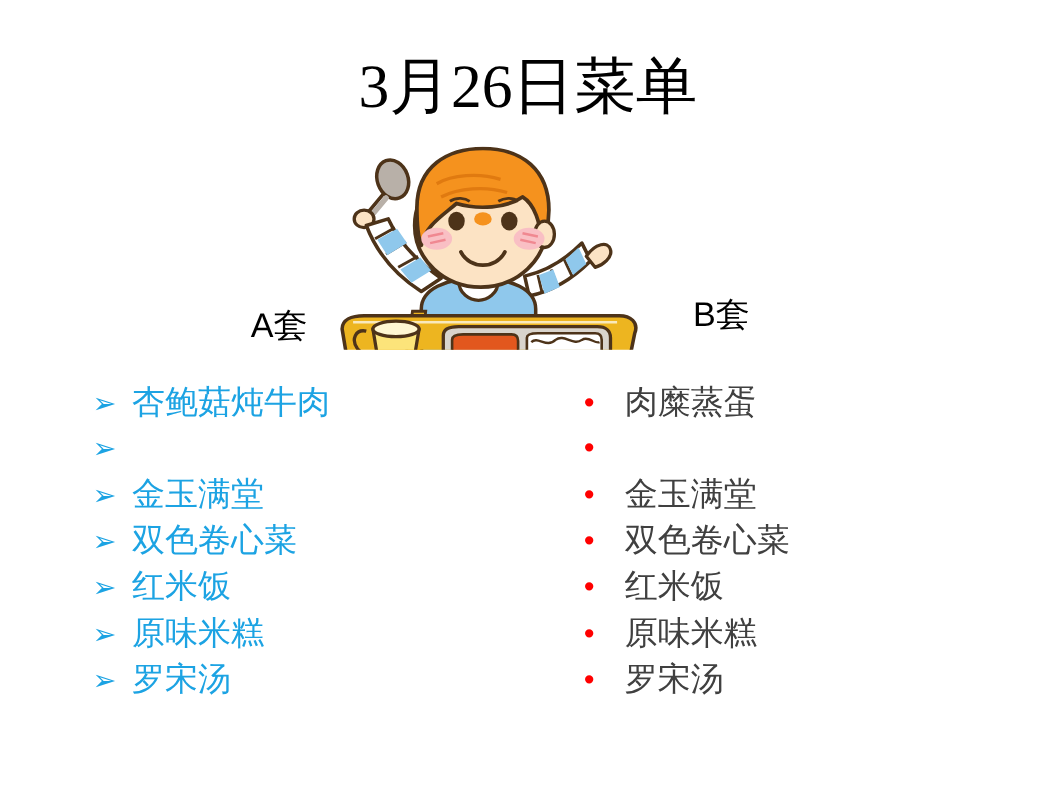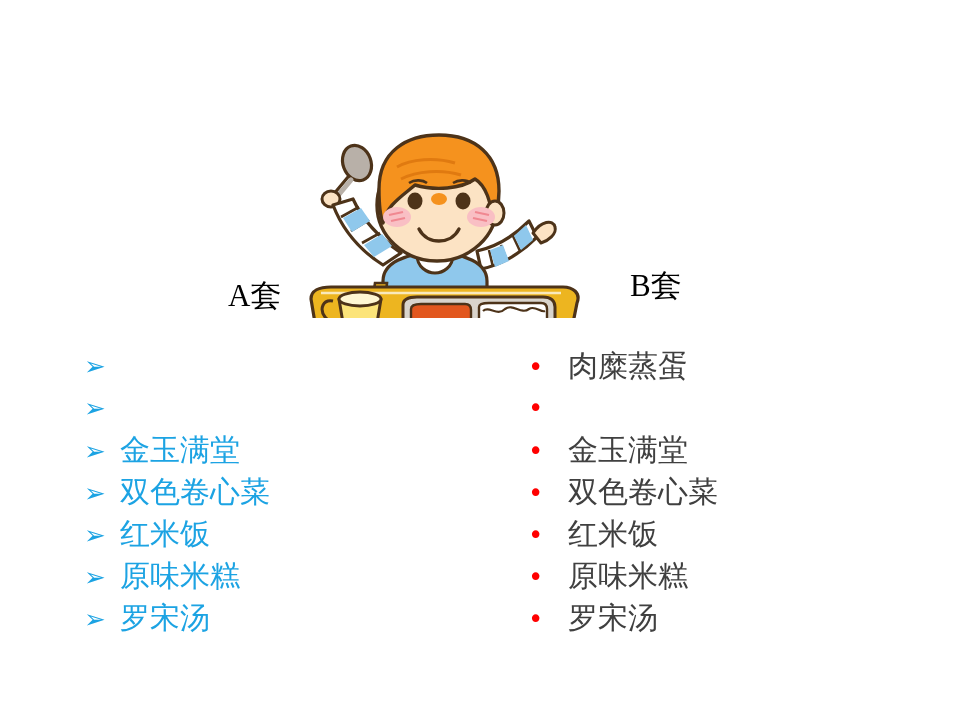--- a/index.html
+++ b/index.html
@@ -45,21 +45,21 @@
     height: 185px;
     overflow: hidden;
   }
   #illustration svg {
     display: block;
   }
 
   
   .set-header {
     position: absolute;
-    font-family: Liberation Serif, serif;
+    font-family: Liberation Sans, sans-serif;
     font-size: 31px;
     line-height: 36px;
     color: #000000;
     white-space: nowrap;
   }
   #header-a {
     left: 228px;
     top: 278px;
   }
   #header-b {
@@ -125,20 +125,21 @@
   }
   #list-b .item-text {
     color: #404040;
   }
 </style>
 </head>
 <body>
 
 <div id="slide">
 
+  <div id="title">3月26日菜单</div>
 
   <div id="illustration">
     <svg width="290" height="190" viewBox="0 0 290 190" xmlns="http://www.w3.org/2000/svg">
 
       <g>
         <ellipse cx="52" cy="30" rx="14" ry="18" transform="rotate(-20 52 30)" fill="#B8B0A8" stroke="#4D3319" stroke-width="3.2"></ellipse>
         <path d="M43 44 L28 62" stroke="#4D3319" stroke-width="3.2" fill="none" stroke-linecap="round"></path>
         <path d="M46 47 L31 65" stroke="#B8B0A8" stroke-width="5" fill="none" stroke-linecap="round"></path>
         <ellipse cx="26" cy="66" rx="9" ry="8" fill="#FCE3C4" stroke="#4D3319" stroke-width="3"></ellipse>
       </g>
@@ -223,20 +224,21 @@
     </svg>
   </div>
 
   <div class="set-header" id="header-a">A套</div>
 
   <div class="set-header" id="header-b">B套</div>
 
   <ul class="menu-list" id="list-a">
     <li class="menu-item">
       <span class="bullet">➢</span>
+      <span class="item-text">杏鲍菇炖牛肉</span>
     </li>
     <li class="menu-item">
       <span class="bullet">➢</span>
     </li>
     <li class="menu-item">
       <span class="bullet">➢</span>
       <span class="item-text">金玉满堂</span>
     </li>
     <li class="menu-item">
       <span class="bullet">➢</span>

